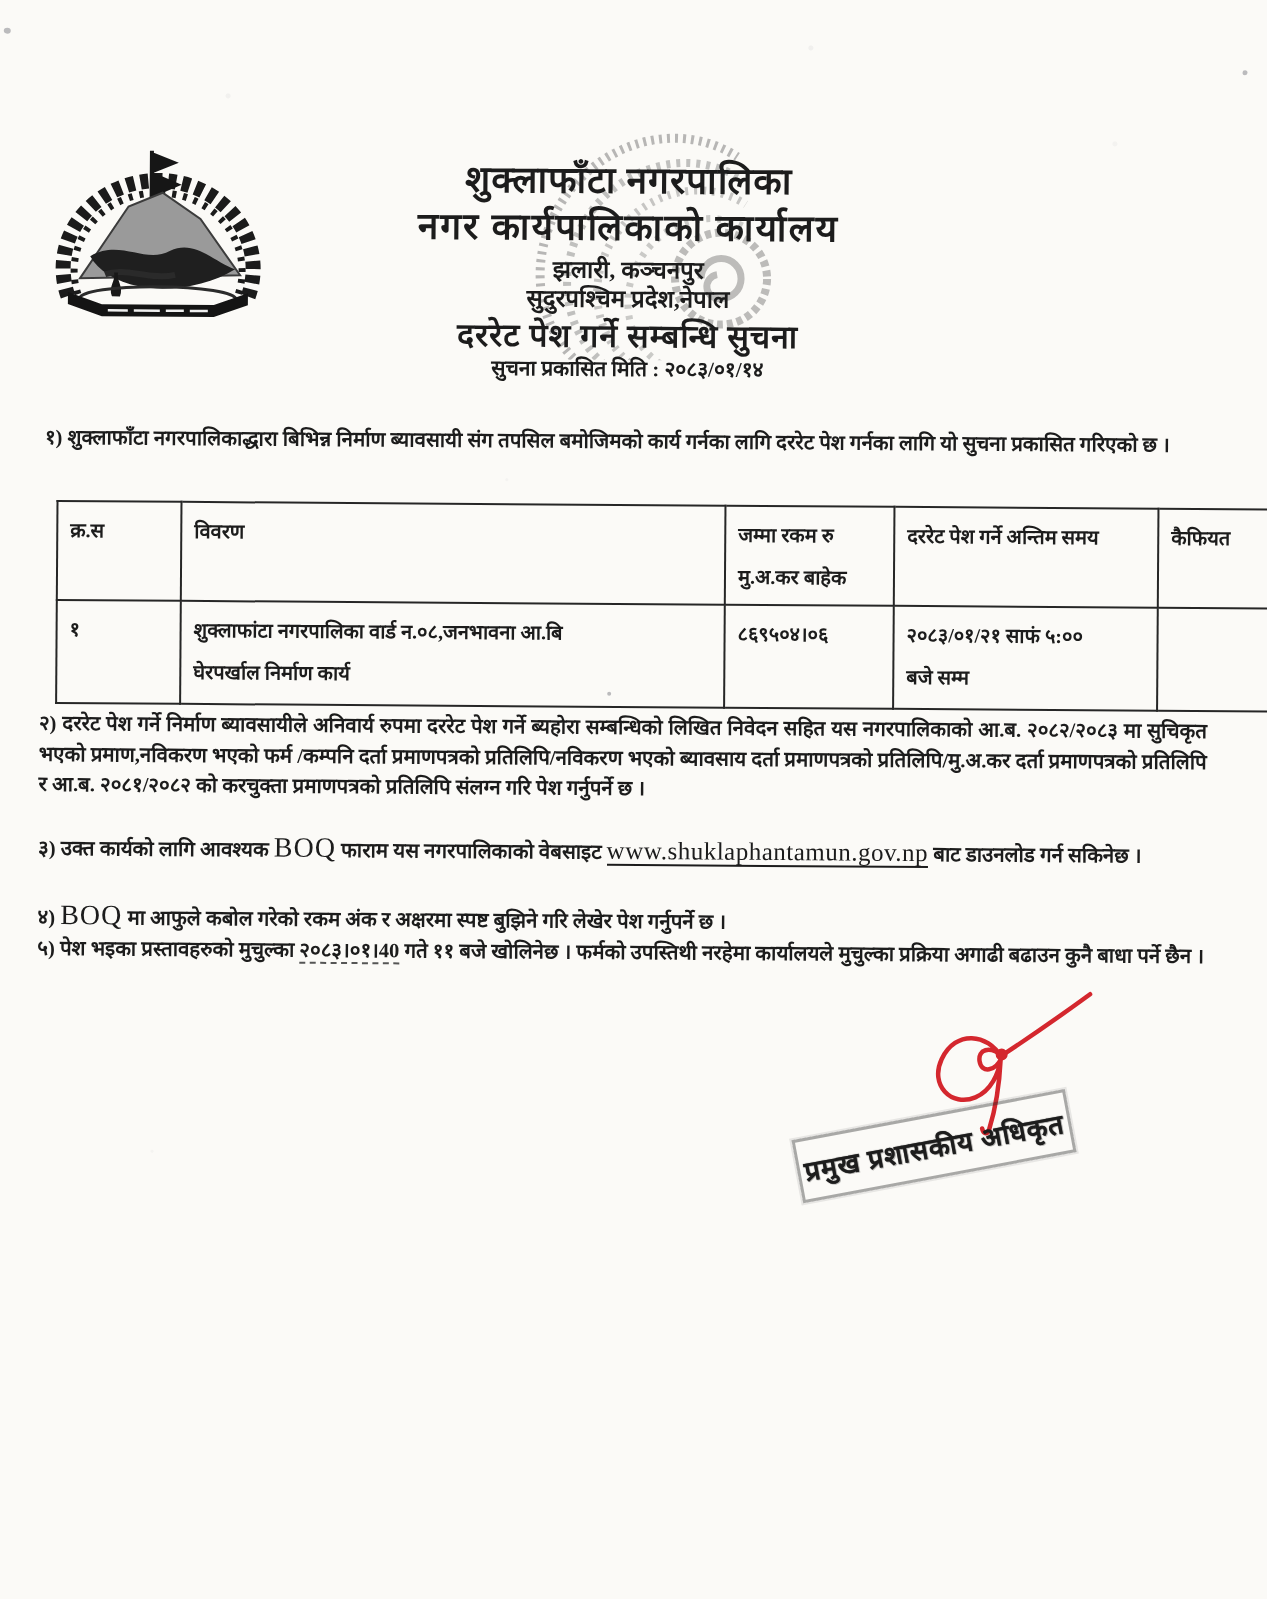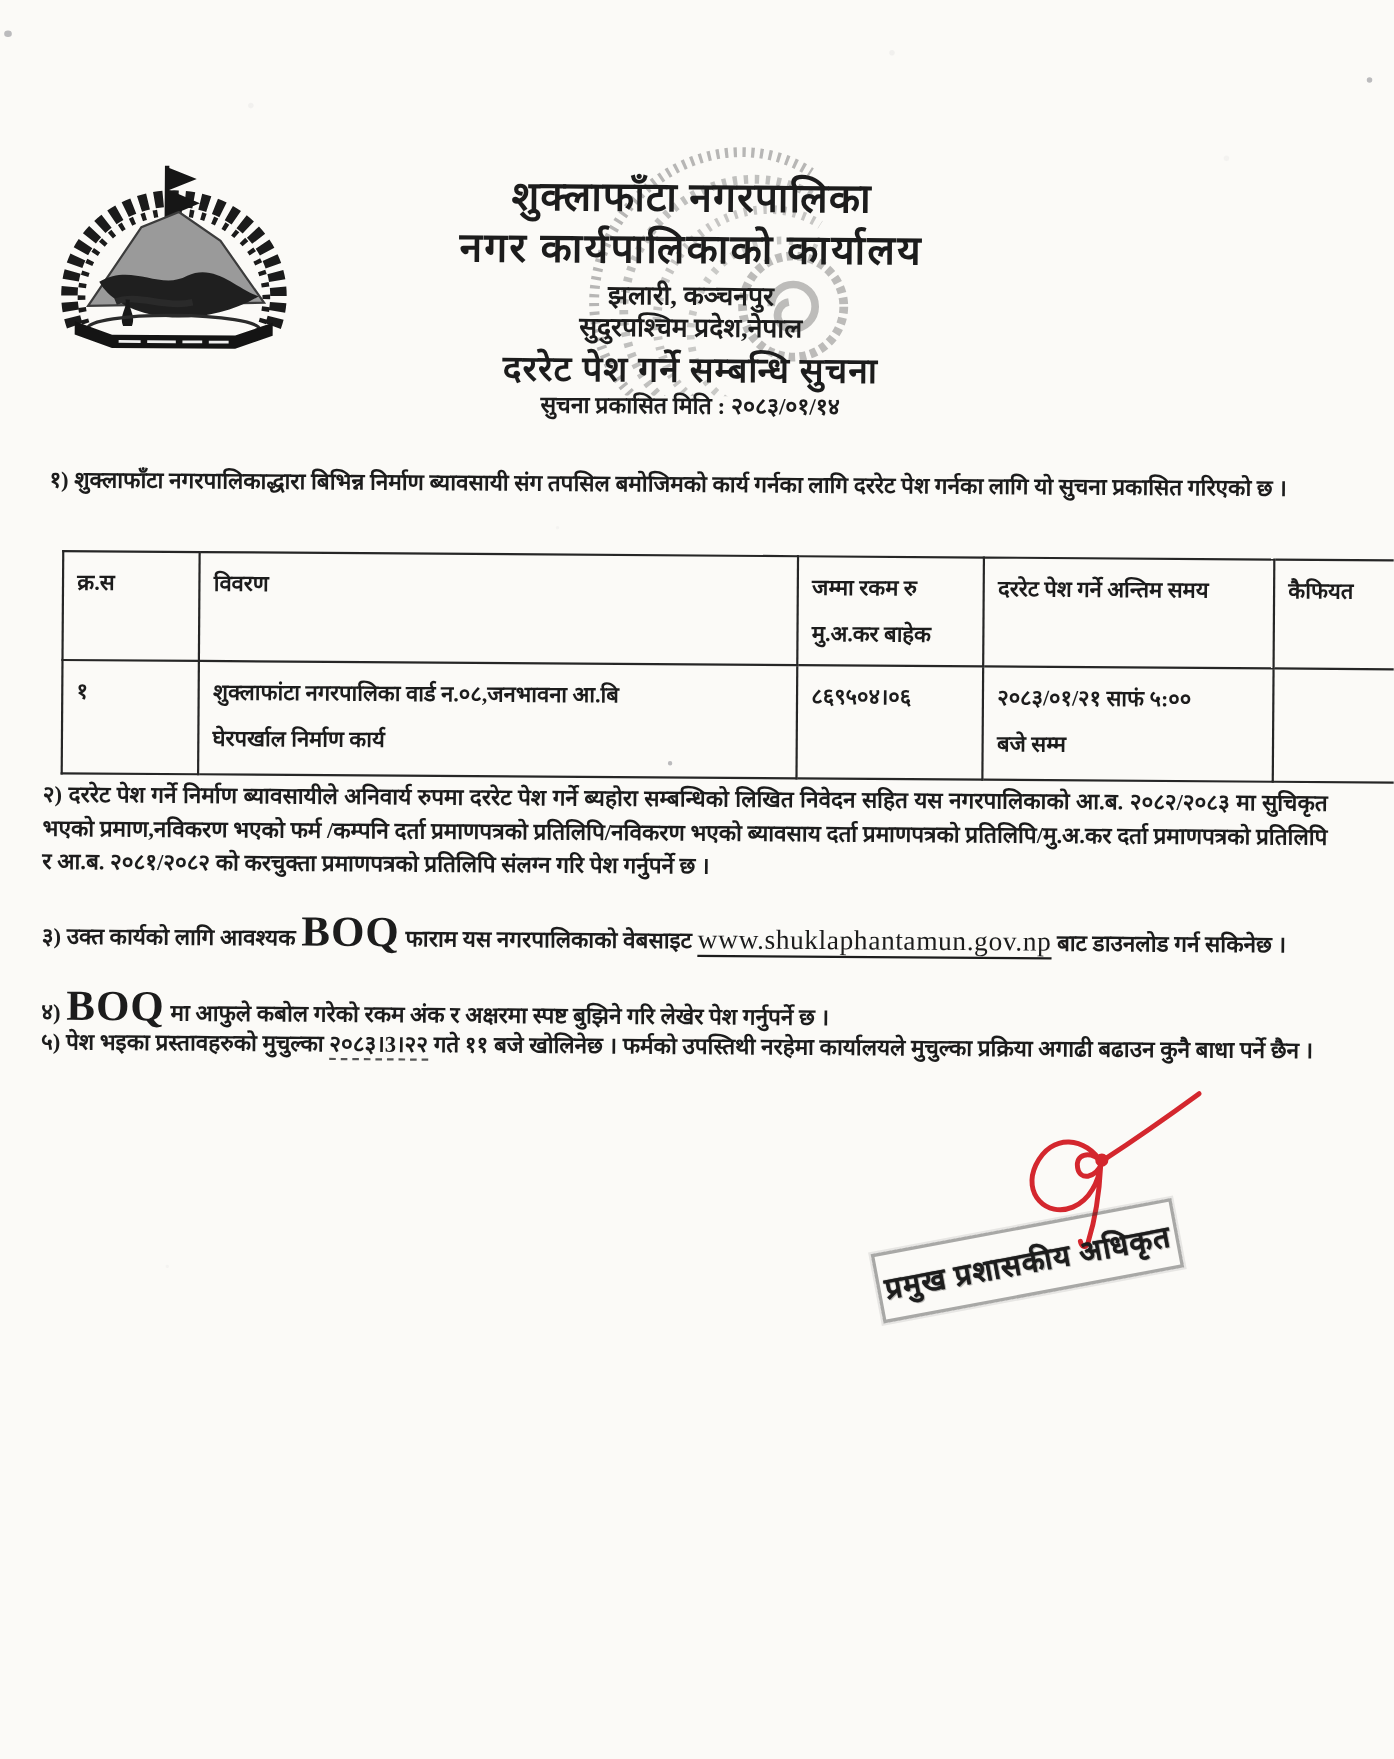--- a/index.html
+++ b/index.html
@@ -31,21 +31,21 @@
   .hdr .l6{font-size:21px;font-weight:700;margin-top:4px;}
   .watermark{position:absolute;left:455px;top:96px;width:350px;height:260px;opacity:.55;pointer-events:none;}
 
   
   .para{position:absolute;font-weight:700;font-size:20.5px;}
   .p1{left:48px;top:412px;width:1158px;line-height:50px;text-align:justify;}
   .p2{left:44px;top:708px;width:1168px;line-height:30.5px;text-align:justify;}
   .p3{left:44px;top:824px;width:1168px;line-height:44px;}
   .p4{left:44px;top:898px;width:1180px;line-height:34px;}
   .p5{left:44px;top:932px;width:1168px;line-height:33px;}
-  .boq{font-size:39px;font-weight:700;letter-spacing:1px;}
+  .boq{font-size:28px;font-weight:400;letter-spacing:1px;}
   .url{font-size:25px;font-weight:400;border-bottom:2px solid #1c1c1c;letter-spacing:.5px;}
   .dashed-date{border-bottom:2px dashed #555;padding-bottom:1px;}
 
   
   table.notice{
     position:absolute;left:60px;top:500px;width:1132px;
     border-collapse:collapse;table-layout:fixed;
     font-size:20px;font-weight:700;
   }
   table.notice td{
@@ -149,21 +149,21 @@
     </tr>
   </tbody>
     </table>
 
   <div class="para p2">२) दररेट पेश गर्ने निर्माण ब्यावसायीले अनिवार्य रुपमा दररेट पेश गर्ने ब्यहोरा सम्बन्धिको लिखित निवेदन सहित यस नगरपालिकाको आ.ब. २०८२/२०८३ मा सुचिकृत भएको प्रमाण,नविकरण भएको फर्म /कम्पनि दर्ता प्रमाणपत्रको प्रतिलिपि/नविकरण भएको ब्यावसाय दर्ता प्रमाणपत्रको प्रतिलिपि/मु.अ.कर दर्ता प्रमाणपत्रको प्रतिलिपि र आ.ब. २०८१/२०८२ को करचुक्ता प्रमाणपत्रको प्रतिलिपि संलग्न गरि पेश गर्नुपर्ने छ ।</div>
 
   <div class="para p3"><span>३) उक्त कार्यको लागि आवश्यक </span><span class="boq">BOQ</span><span> फाराम यस नगरपालिकाको वेबसाइट </span><span class="url">www.shuklaphantamun.gov.np</span><span> बाट डाउनलोड गर्न सकिनेछ ।</span></div>
 
   <div class="para p4"><span>४) </span><span class="boq">BOQ</span><span> मा आफुले कबोल गरेको रकम अंक र अक्षरमा स्पष्ट बुझिने गरि लेखेर पेश गर्नुपर्ने छ ।</span></div>
 
-  <div class="para p5"><span>५) पेश भइका प्रस्तावहरुको मुचुल्का </span><span class="dashed-date">२०८३।3।२२</span><span> गते ११ बजे खोलिनेछ । फर्मको उपस्तिथी नरहेमा कार्यालयले मुचुल्का प्रक्रिया अगाढी बढाउन कुनै बाधा पर्ने छैन ।</span></div>
+  <div class="para p5"><span>५) पेश भइका प्रस्तावहरुको मुचुल्का </span><span class="dashed-date">२०८३।०१।40</span><span> गते ११ बजे खोलिनेछ । फर्मको उपस्तिथी नरहेमा कार्यालयले मुचुल्का प्रक्रिया अगाढी बढाउन कुनै बाधा पर्ने छैन ।</span></div>
 
   <svg class="signature" viewBox="0 0 225 175">
     <path d="M212,12 C185,32 148,58 124,74
              C112,64 100,68 102,80 C104,92 118,90 124,76
              C110,52 78,48 64,78 C52,104 74,126 98,116 C114,109 121,92 123,78
              C122,102 118,128 112,148 C110,154 106,152 105,147" fill="none" stroke="#d4272e" stroke-width="4.5" stroke-linecap="round"></path>
     <circle cx="124" cy="73" r="6" fill="#d4272e"></circle>
   </svg>
 
   <div class="stamp">

